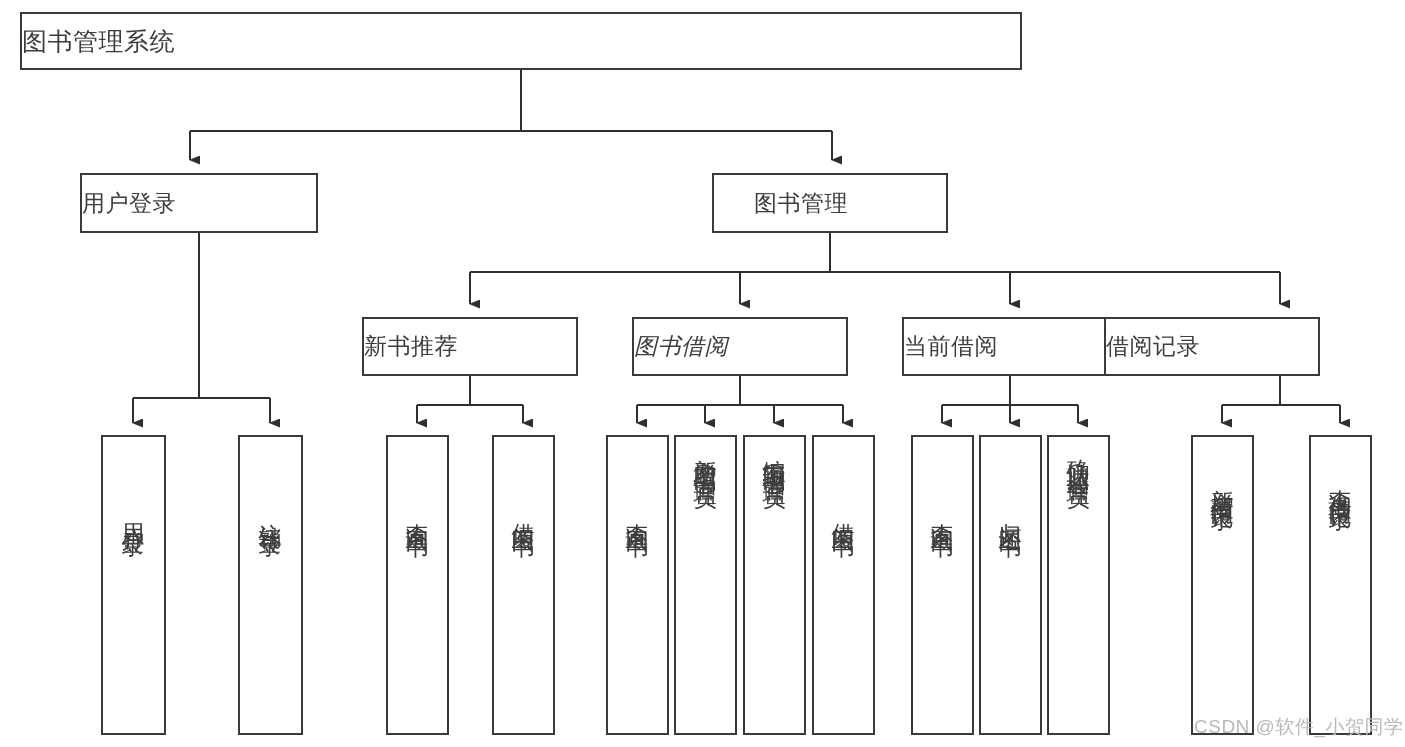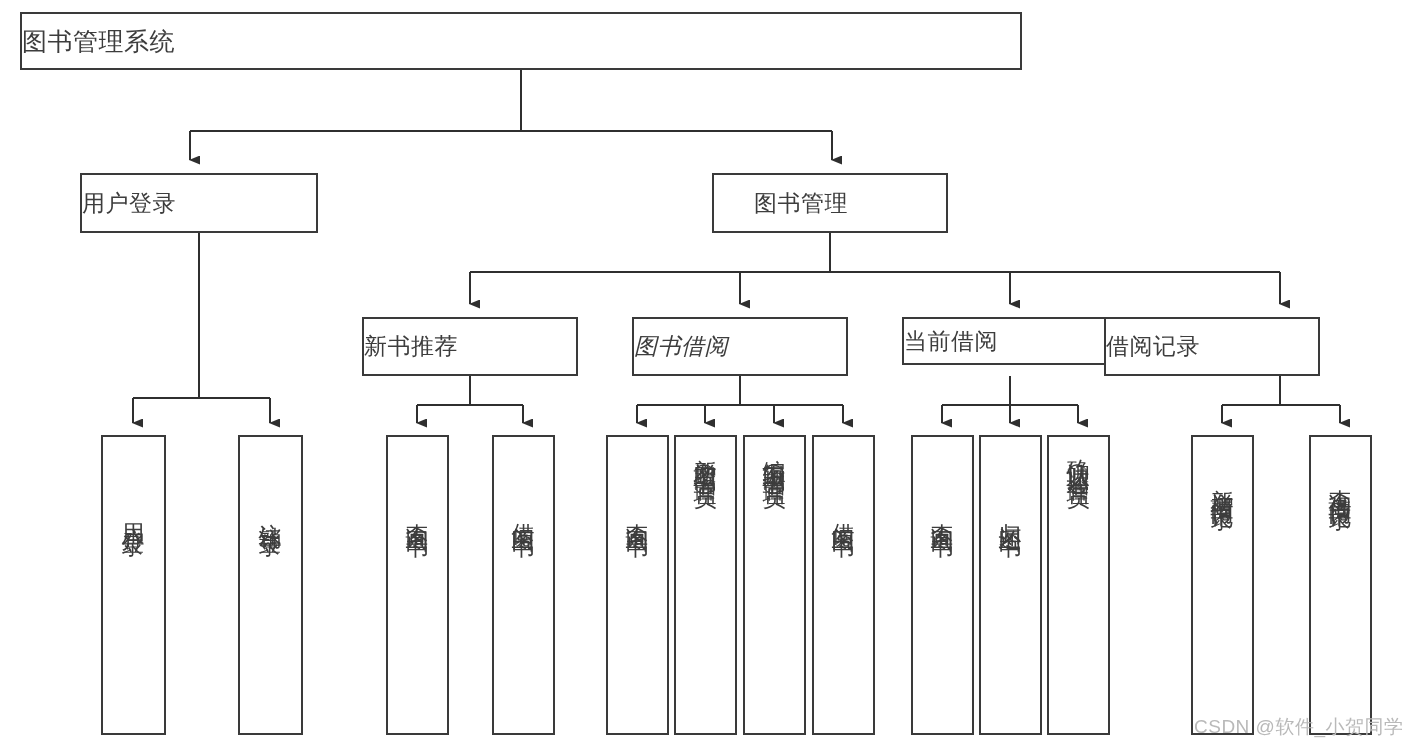--- a/index.html
+++ b/index.html
@@ -140,21 +140,21 @@
   </div>
 
   <div class="node level-mid" style="left:362px;top:317px;width:216px;height:59px;">
     <span class="node-label">新书推荐</span>
   </div>
 
   <div class="node level-mid" style="left:632px;top:317px;width:216px;height:59px;font-style:italic;">
     <span class="node-label">图书借阅</span>
   </div>
 
-  <div class="node level-mid" style="left:902px;top:317px;width:216px;height:48px;">
+  <div class="node level-mid" style="left:902px;top:317px;width:216px;height:59px;">
     <span class="node-label">当前借阅</span>
   </div>
 
   <div class="node level-mid" style="left:1104px;top:317px;width:216px;height:59px;">
     <span class="node-label">借阅记录</span>
   </div>
 
   <div class="node level-leaf" style="left:101px;top:435px;width:65px;height:300px;padding-top:68px;">
     <span class="node-label">用户登录</span>
   </div>

